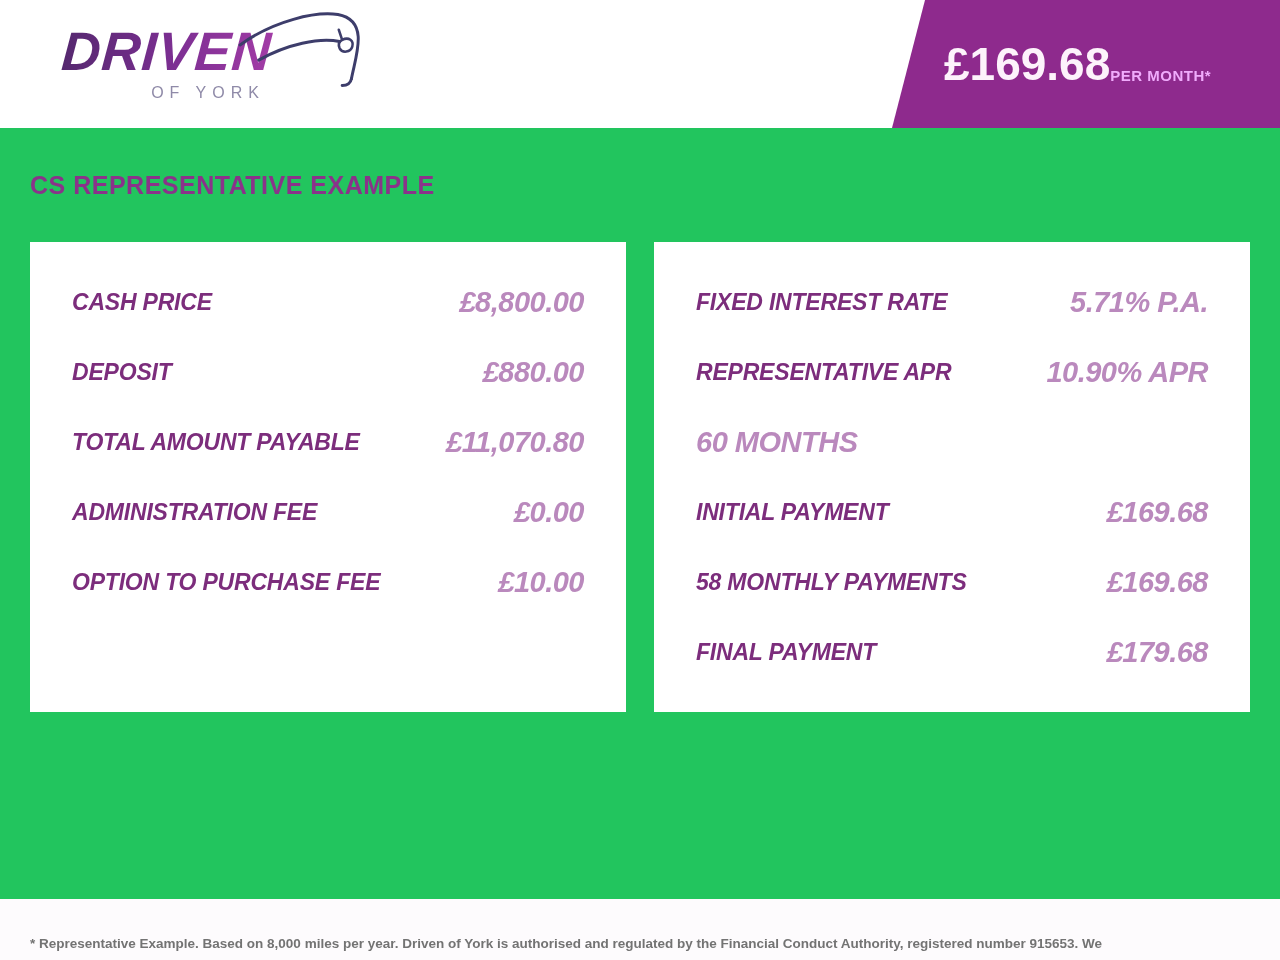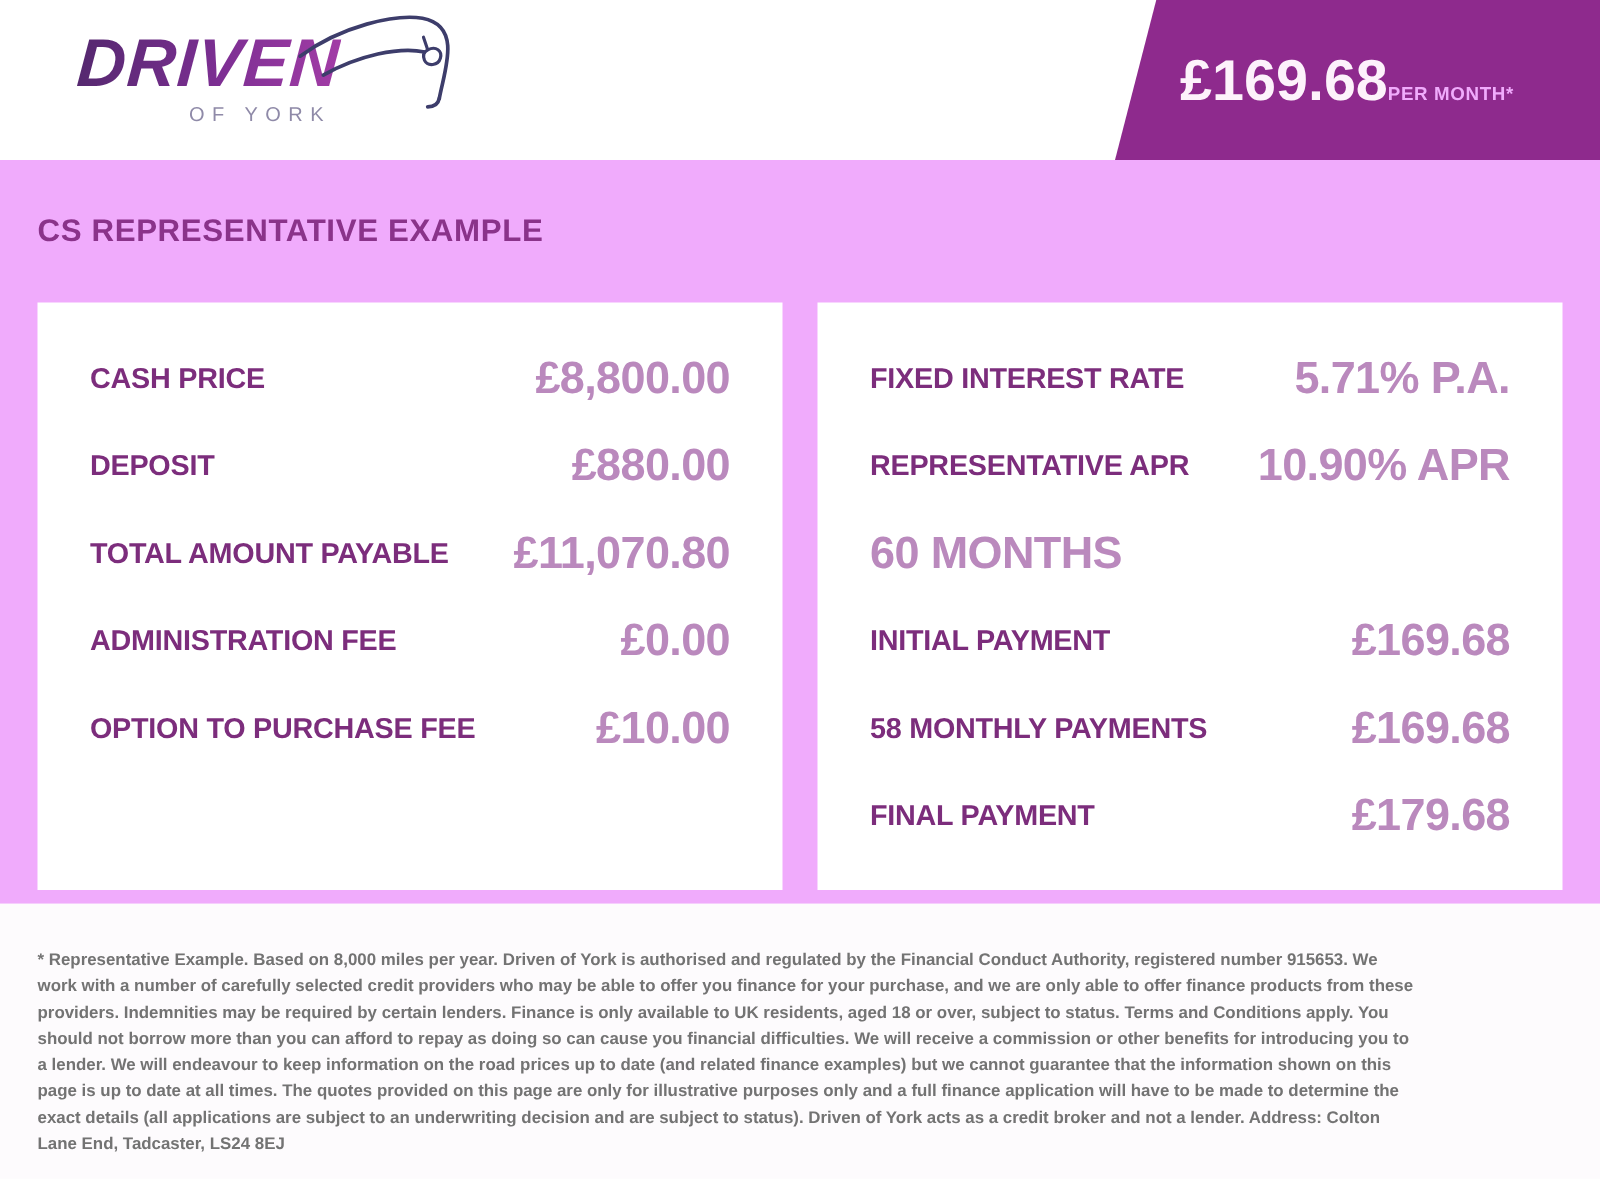--- a/index.html
+++ b/index.html
@@ -88,22 +88,22 @@
   .price-per {
     font-size: 15px;
     font-weight: bold;
     color: #f0abfc;
     margin-top: 22px;
     letter-spacing: 0.5px;
   }
 
   
   .gray-section {
-    background: #f0abfc;
-    height: 595px;
+    background: #22c55e;
+    height: 771px;
     padding: 0 30px;
   }
   .section-title {
     font-size: 25px;
     font-weight: bold;
     color: #8a338a;
     letter-spacing: 0.5px;
     padding-top: 43px;
     margin-bottom: 42px;
   }
@@ -111,36 +111,37 @@
     display: flex;
     gap: 28px;
   }
   .panel {
     background: #ffffff;
     width: 596px;
     height: 470px;
     padding: 25px 42px;
     display: flex;
     flex-direction: column;
+    font-style: italic;
   }
   .finance-row {
     height: 70px;
     display: flex;
     align-items: center;
     justify-content: space-between;
   }
   .row-label {
     font-size: 23px;
     font-weight: bold;
     color: #7c2d7c;
     letter-spacing: -0.2px;
     white-space: nowrap;
   }
   .row-value {
-    font-size: 36px;
+    font-size: 29px;
     font-weight: bold;
     color: #ba89bd;
     letter-spacing: -0.5px;
     white-space: nowrap;
   }
 
   
   .footer {
     background: #fdfbfd;
     height: 220px;

